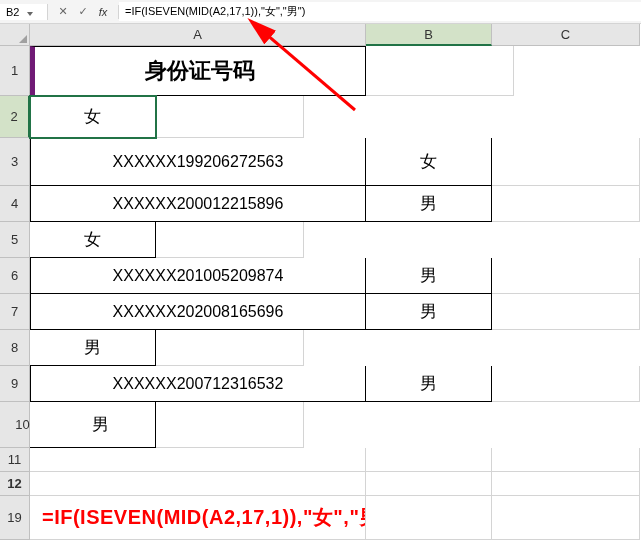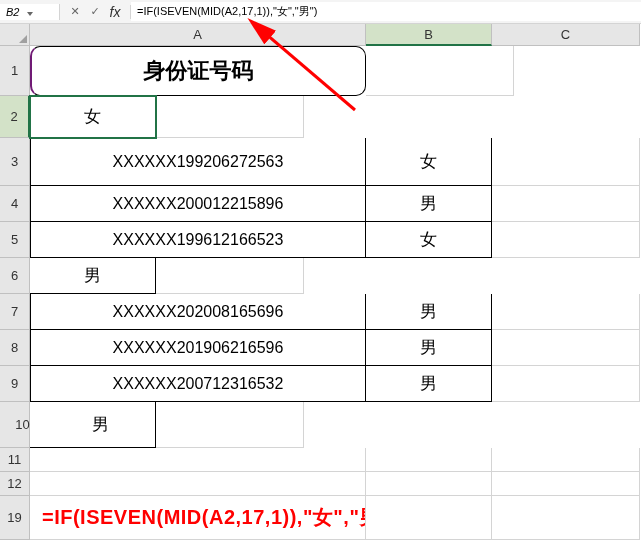--- a/index.html
+++ b/index.html
@@ -1,22 +1,22 @@
 <!DOCTYPE html>
 <html><head>
   <meta charset="utf-8">
   <style>
     * { margin: 0; padding: 0; box-sizing: border-box; }
     body { font-family: "Microsoft YaHei", Arial, sans-serif; background: #fff; width: 641px; height: 555px; overflow: hidden; position: relative; }
     
     .formula-bar { display: flex; align-items: center; height: 24px; border-bottom: 1px solid #d4d4d4; background: #f4f4f4; font-size: 11px; }
-    .name-box { width: 60px; padding: 2px 6px; border-right: 1px solid #d4d4d4; background: #fff; font-style: italic; }
+    .name-box { width: 48px; padding: 2px 6px; border-right: 1px solid #d4d4d4; background: #fff; }
     .fb-btns { display: flex; align-items: center; gap: 6px; padding: 0 8px; border-right: 1px solid #d4d4d4; }
     .fb-btn { width: 14px; height: 14px; display: flex; align-items: center; justify-content: center; cursor: pointer; color: #666; font-size: 11px; }
-    .fx-symbol { font-style: italic; font-size: 14px; color: #333; }
+    .fx-symbol { font-style: italic; font-size: 11px; color: #333; }
     .formula-input { flex: 1; padding: 2px 6px; background: #fff; font-size: 11px; }
     
     .sheet-area { position: relative; }
     .corner-box { position: absolute; top: 0; left: 0; width: 30px; height: 22px; background: #e6e6e6; border-right: 1px solid #c0c0c0; border-bottom: 1px solid #c0c0c0; }
     .corner-triangle { position: absolute; right: 2px; bottom: 2px; width: 0; height: 0; border-style: solid; border-width: 0 0 8px 8px; border-color: transparent transparent #a0a0a0 transparent; }
     
     .col-headers { display: flex; margin-left: 30px; height: 22px; }
     .col-header { background: #e6e6e6; border-right: 1px solid #c0c0c0; border-bottom: 1px solid #c0c0c0; display: flex; align-items: center; justify-content: center; font-size: 13px; color: #333; }
     .col-A { width: 336px; }
     .col-B { width: 126px; }
@@ -34,26 +34,26 @@
     .r2 .row-header, .r2 .cell { height: 42px; }
     .r3 .row-header, .r3 .cell { height: 48px; }
     .r4 .row-header, .r4 .cell { height: 36px; }
     .r5 .row-header, .r5 .cell { height: 36px; }
     .r6 .row-header, .r6 .cell { height: 36px; }
     .r7 .row-header, .r7 .cell { height: 36px; }
     .r8 .row-header, .r8 .cell { height: 36px; }
     .r9 .row-header, .r9 .cell { height: 36px; }
     .r10 .row-header, .r10 .cell { height: 46px; padding-left: 16px; }
     .r11 .row-header, .r11 .cell { height: 24px; }
-    .r12 .row-header, .r12 .cell { height: 24px; }
+    .r12 .row-header, .r12 .cell { height: 24px; font-weight: bold; }
     .r13 .row-header, .r13 .cell { height: 44px; }
     
     .header-cell { font-size: 22px; font-weight: bold; border-right: 1px solid #000; border-bottom: 1px solid #000; }
     .r1 .cell-A, .r1 .cell-B { border-top: 1px solid #000; }
-    .r1 .cell-A { border-left: 2px solid #701a75; border-radius: 10px; }
+    .r1 .cell-A { border-left: 5px solid #701a75; }
     .data-cell { font-size: 16px; border-right: 1px solid #000; border-bottom: 1px solid #000; }
     .data-cell.cell-A { border-left: 1px solid #000; }
     .data-cell.cell-B { font-size: 17px; }
     
     .row-header.hl, .col-header.hl { background: #d3e2c8; }
     .row-header.hl { border-right: 2px solid #217346; }
     .col-header.hl { border-bottom: 2px solid #217346; }
     
     .selected { outline: 2px solid #217346; outline-offset: -1px; position: relative; z-index: 2; }
     .fcell { justify-content: flex-start; padding-left: 12px; font-size: 20px; font-weight: bold; color: #ff0000; letter-spacing: 0.5px; }
@@ -110,41 +110,40 @@
 
     <div class="grid-row r4">
       <div class="row-header">4</div>
       <div class="cell cell-A data-cell">XXXXXX200012215896</div>
       <div class="cell cell-B data-cell">男</div>
       <div class="cell cell-C"></div>
     </div>
 
     <div class="grid-row r5">
       <div class="row-header">5</div>
-      <div class="cell cell-A data-cell">XXXXXX199612166523</div>
       <div class="cell cell-B data-cell">女</div>
       <div class="cell cell-C"></div>
     </div>
 
     <div class="grid-row r6">
       <div class="row-header">6</div>
+      <div class="cell cell-A data-cell">XXXXXX201005209874</div>
       <div class="cell cell-B data-cell">男</div>
       <div class="cell cell-C"></div>
     </div>
 
     <div class="grid-row r7">
       <div class="row-header">7</div>
       <div class="cell cell-A data-cell">XXXXXX202008165696</div>
       <div class="cell cell-B data-cell">男</div>
       <div class="cell cell-C"></div>
     </div>
 
     <div class="grid-row r8">
       <div class="row-header">8</div>
-      <div class="cell cell-A data-cell">XXXXXX201906216596</div>
       <div class="cell cell-B data-cell">男</div>
       <div class="cell cell-C"></div>
     </div>
 
     <div class="grid-row r9">
       <div class="row-header">9</div>
       <div class="cell cell-A data-cell">XXXXXX200712316532</div>
       <div class="cell cell-B data-cell">男</div>
       <div class="cell cell-C"></div>
     </div>

